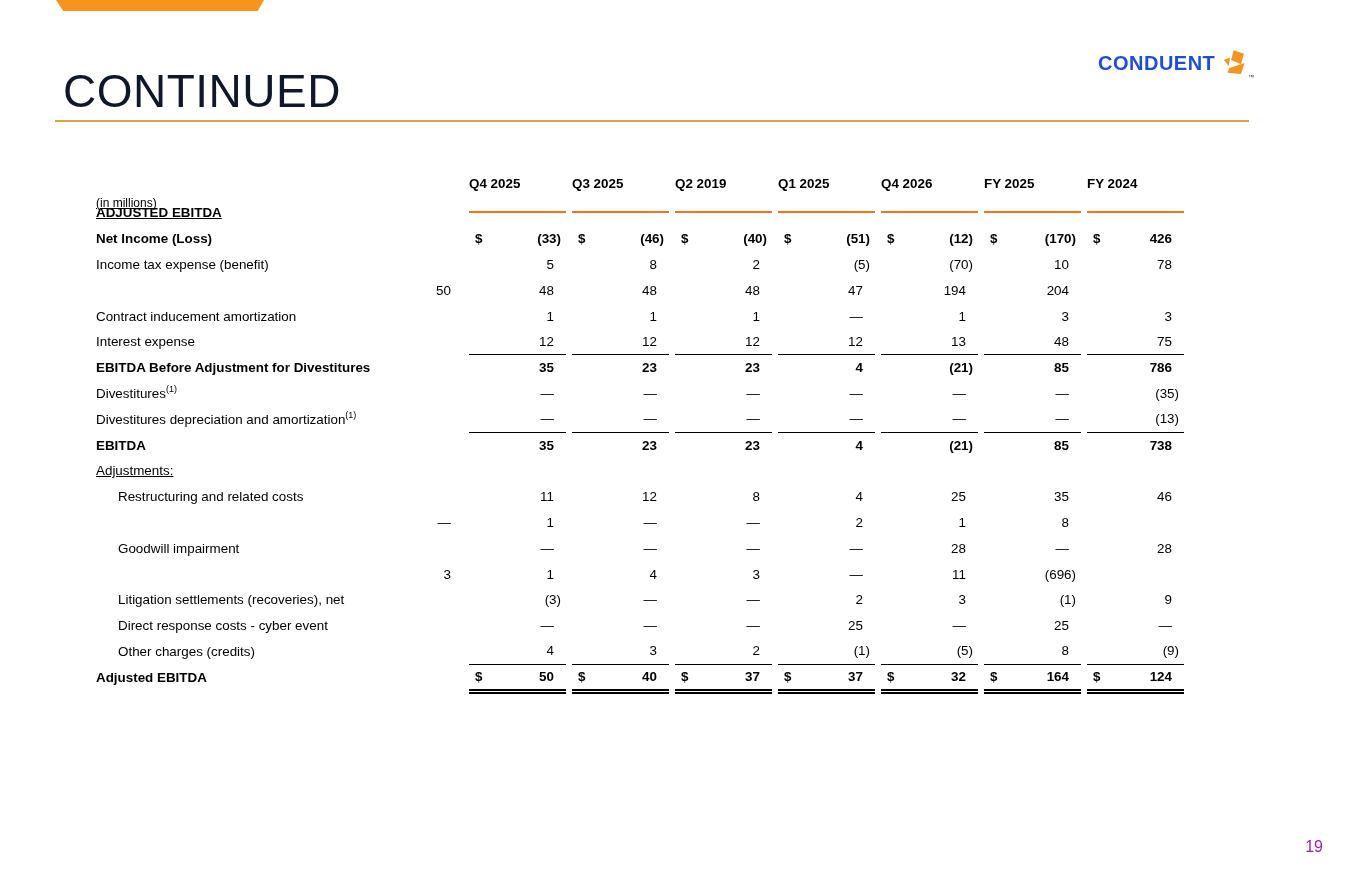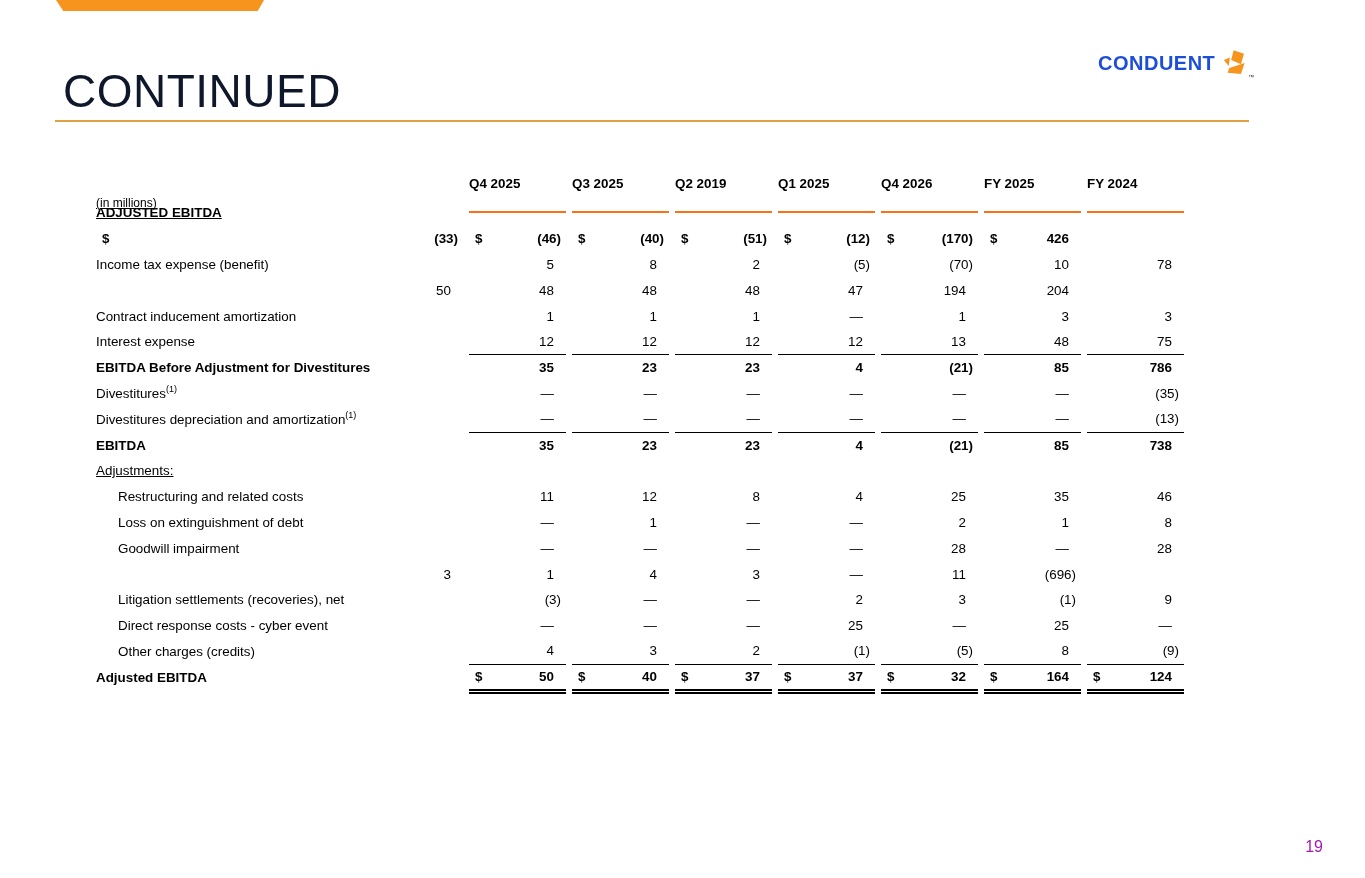--- a/index.html
+++ b/index.html
@@ -77,20 +77,21 @@
         <div class="hcell">Q1 2025</div>
         <div class="hcell">Q4 2026</div>
         <div class="hcell">FY 2025</div>
         <div class="hcell">FY 2024</div>
       </div>
     <div class="row">
       <div class="seclabel">ADJUSTED EBITDA</div>
     </div>
     <div id="rows">
         <div class="row bold">
+          <div class="label bold">Net Income (Loss)</div>
           <div class="cell">
             <span class="dollar">$</span>
             <span class="val paren">(33)</span>
           </div>
           <div class="cell">
             <span class="dollar">$</span>
             <span class="val paren">(46)</span>
           </div>
           <div class="cell">
             <span class="dollar">$</span>
@@ -346,21 +347,20 @@
             <span class="val">25</span>
           </div>
           <div class="cell">
             <span class="val">35</span>
           </div>
           <div class="cell">
             <span class="val">46</span>
           </div>
         </div>
         <div class="row">
-          <div class="label indent">Loss on extinguishment of debt</div>
           <div class="cell">
             <span class="val">—</span>
           </div>
           <div class="cell">
             <span class="val">1</span>
           </div>
           <div class="cell">
             <span class="val">—</span>
           </div>
           <div class="cell">

